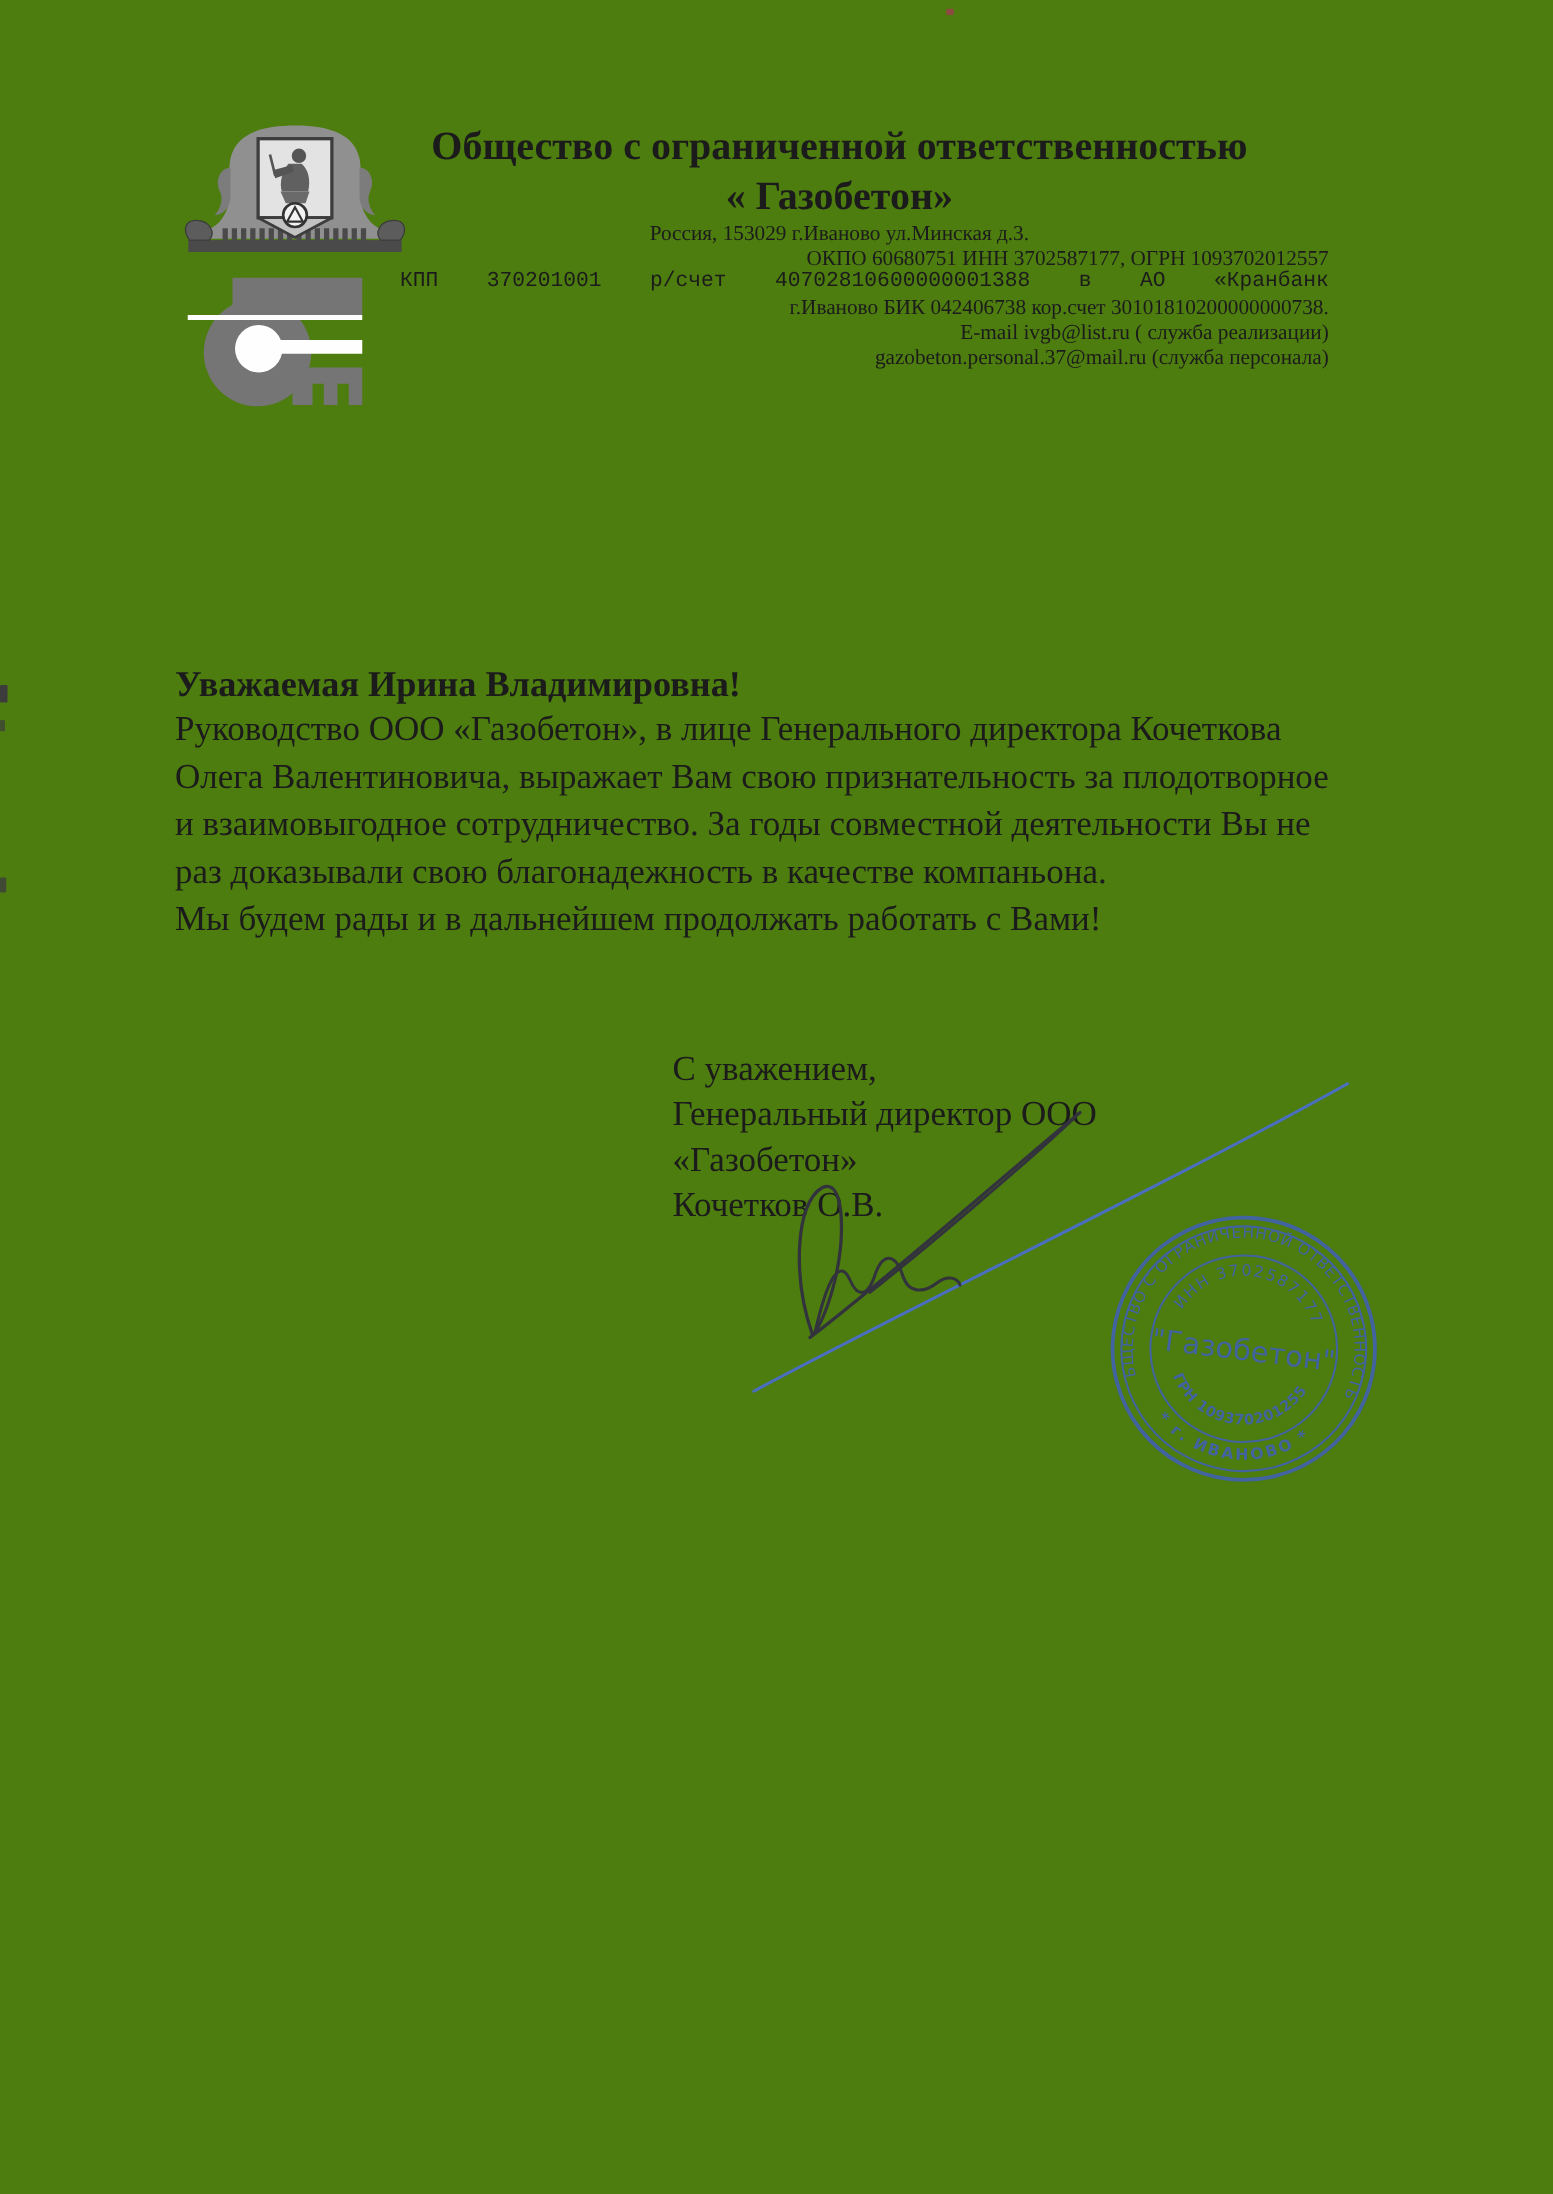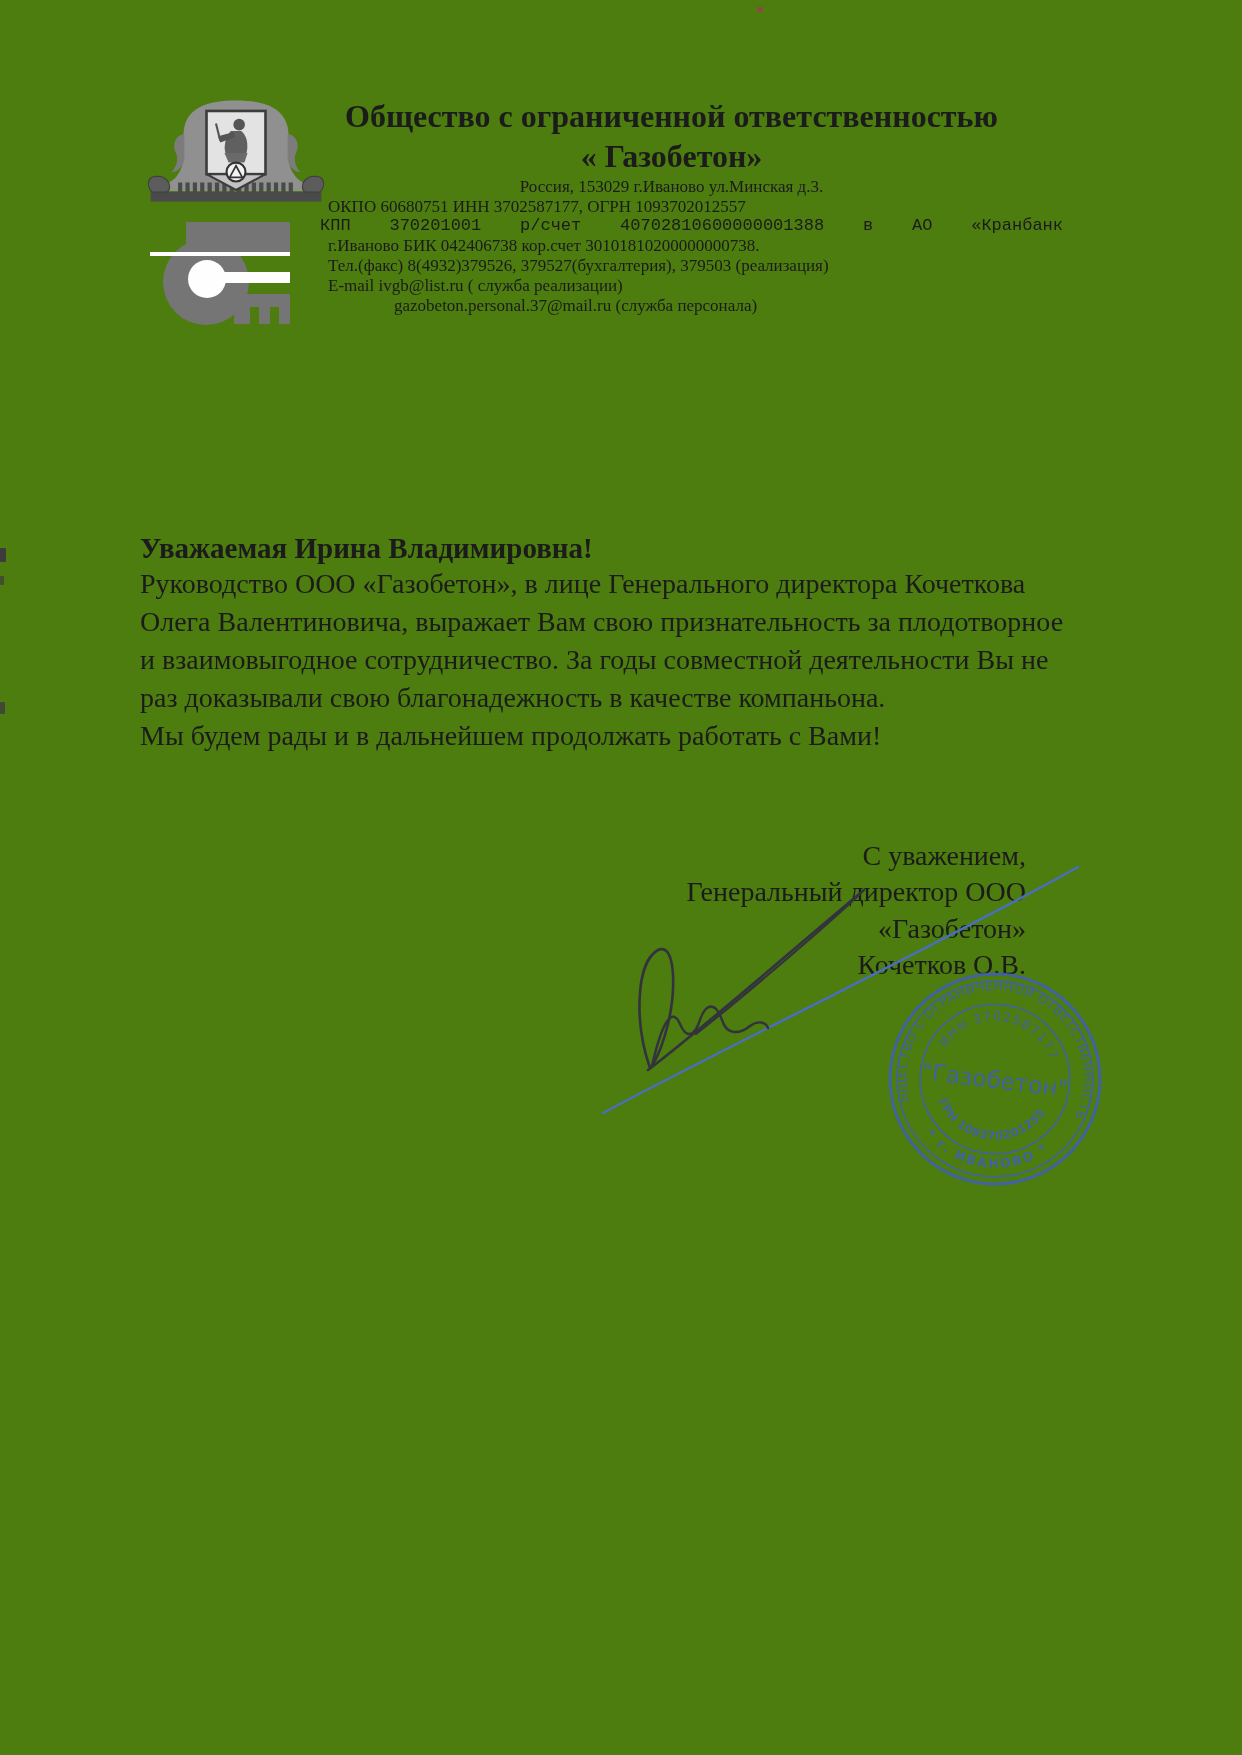--- a/index.html
+++ b/index.html
@@ -10,32 +10,32 @@
     font-family:"Liberation Serif", serif; color:#1b1b1b;
   }
   .logos { position:absolute; left:146px; top:92px; width:190px; }
   .coat-svg { display:block; }
   .em-svg { display:block; margin-top:12px; margin-left:4px; }
 
   .header-block { position:absolute; left:318px; top:96px; width:745px; }
   .org-title { font-size:32px; font-weight:bold; text-align:center; line-height:1.26; padding-right:38px; }
   .info { font-size:17px; line-height:1.17; }
   .h-center { text-align:center; padding-right:38px; }
-  .h-left { text-align:left; padding-left:10px; }
+  .h-left { text-align:right; padding-left:10px; }
   .h-justify { text-align:justify; text-align-last:justify; padding-left:2px;font-family:Liberation Mono, monospace; }
   .nowrap { white-space:nowrap; }
   .email-indent { margin-left:66px; }
   .email-link { color:#1b1b1b; }
 
   .letter-body { position:absolute; left:140px; top:532px; width:952px; }
   .salutation { font-weight:bold; font-size:29px; }
   .body-par { font-size:28px; line-height:1.36; }
   .body-line { white-space:nowrap; }
 
-  .closing { position:absolute; left:538px; top:838px; width:488px; text-align:right;
+  .closing { position:absolute; left:538px; top:838px; width:488px; text-align:left;
              font-size:28px; line-height:1.3; }
 
   .sig-svg { position:absolute; left:580px; top:840px; }
   .stamp-svg { position:absolute; left:884px; top:968px; opacity:0.92; }
 
   .artifact { position:absolute; background:#3c3c3c; border-radius:1px; }
   .a1 { left:0; top:548px; width:6px; height:14px; }
   .a2 { left:0; top:576px; width:4px; height:9px; opacity:.7; }
   .a3 { left:0; top:702px; width:5px; height:12px; opacity:.8; }
   .a4 { left:757px; top:7px; width:6px; height:5px; background:#8d4a42; }
@@ -74,21 +74,20 @@
     </svg>
   </div>
 
   <div class="header-block">
     <div class="org-title">Общество с ограниченной ответственностью</div>
     <div class="org-title">« Газобетон»</div>
     <div class="info h-center">Россия, 153029 г.Иваново ул.Минская д.3.</div>
     <div class="info h-left">ОКПО 60680751  ИНН 3702587177, ОГРН 1093702012557</div>
     <div class="info h-justify nowrap">КПП 370201001 р/счет 40702810600000001388 в АО «Кранбанк</div>
     <div class="info h-left nowrap">г.Иваново  БИК 042406738    кор.счет 30101810200000000738.</div>
-    <div class="info h-left nowrap">Тел.(факс)   8(4932)379526,  379527(бухгалтерия), 379503 (реализация)</div>
     <div class="info h-left nowrap">
       <span>E-mail </span><span class="email-link">ivgb@list.ru</span><span> ( служба реализации)</span>
     </div>
     <div class="info h-left nowrap email-indent">
       <span class="email-link">gazobeton.personal.37@mail.ru</span><span> (служба персонала)</span>
     </div>
   </div>
 
   <div class="letter-body">
     <div class="salutation">Уважаемая Ирина Владимировна!</div>

